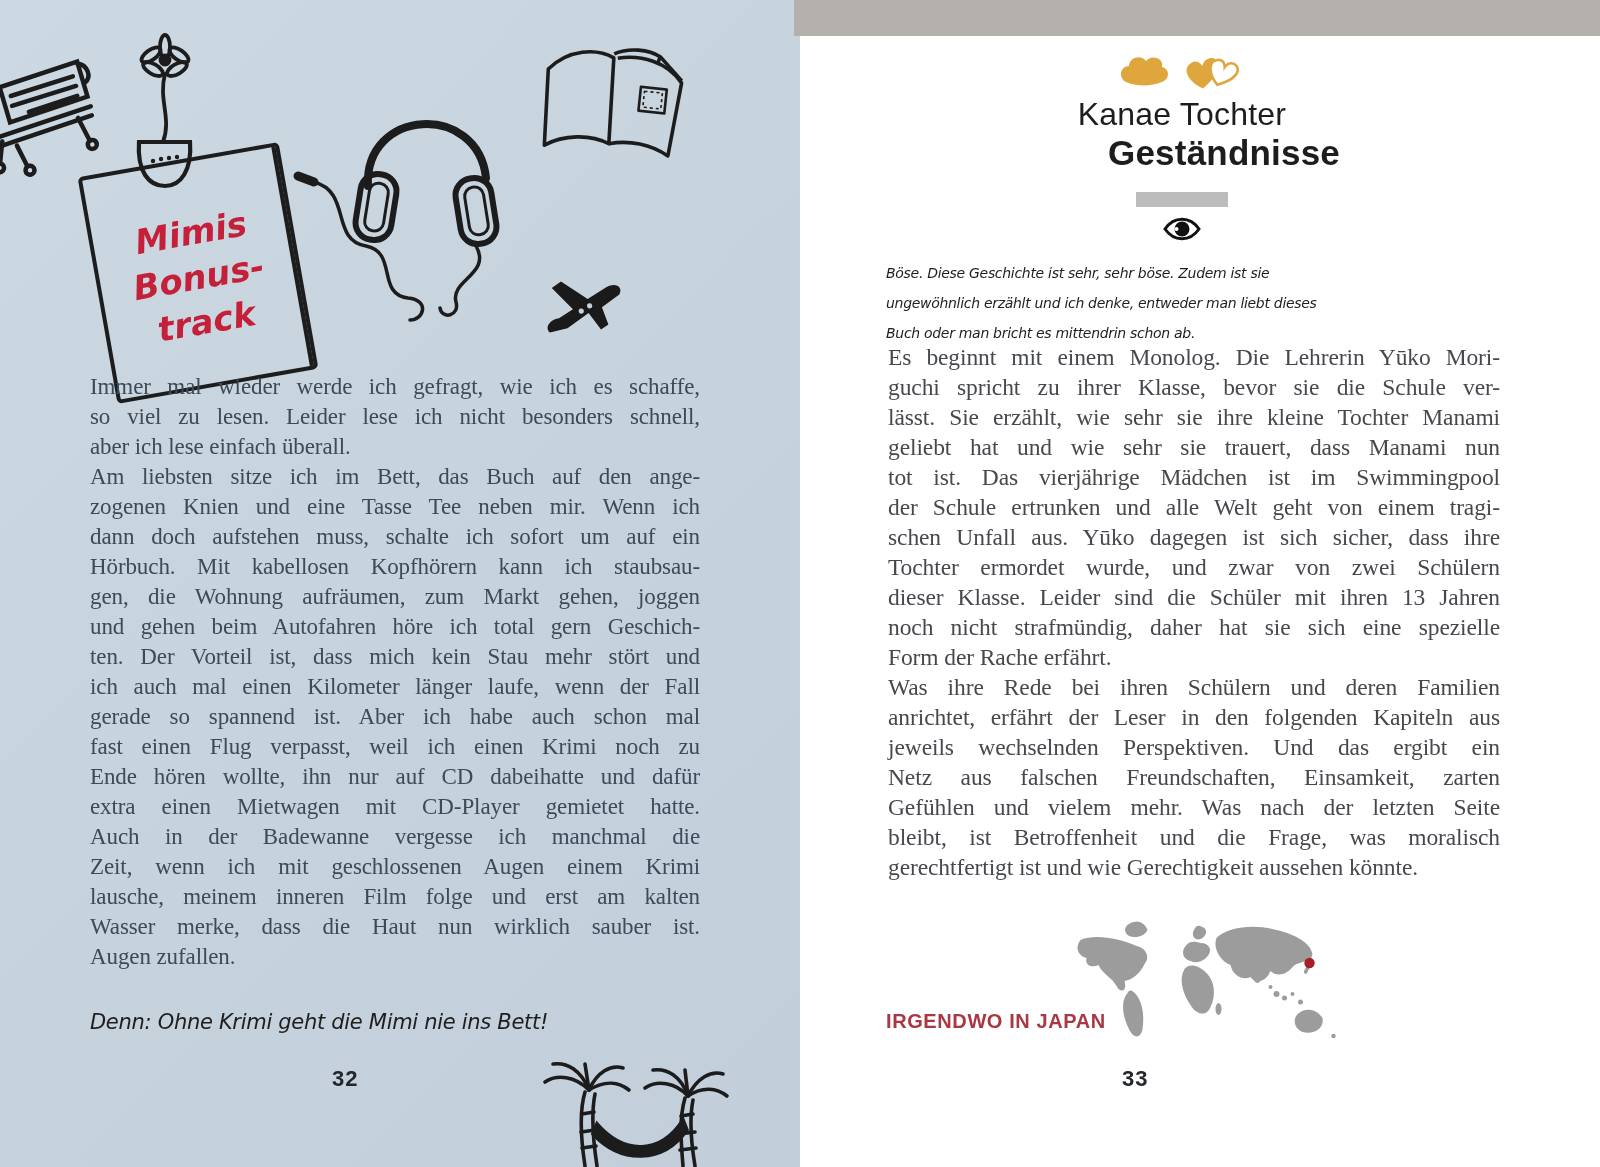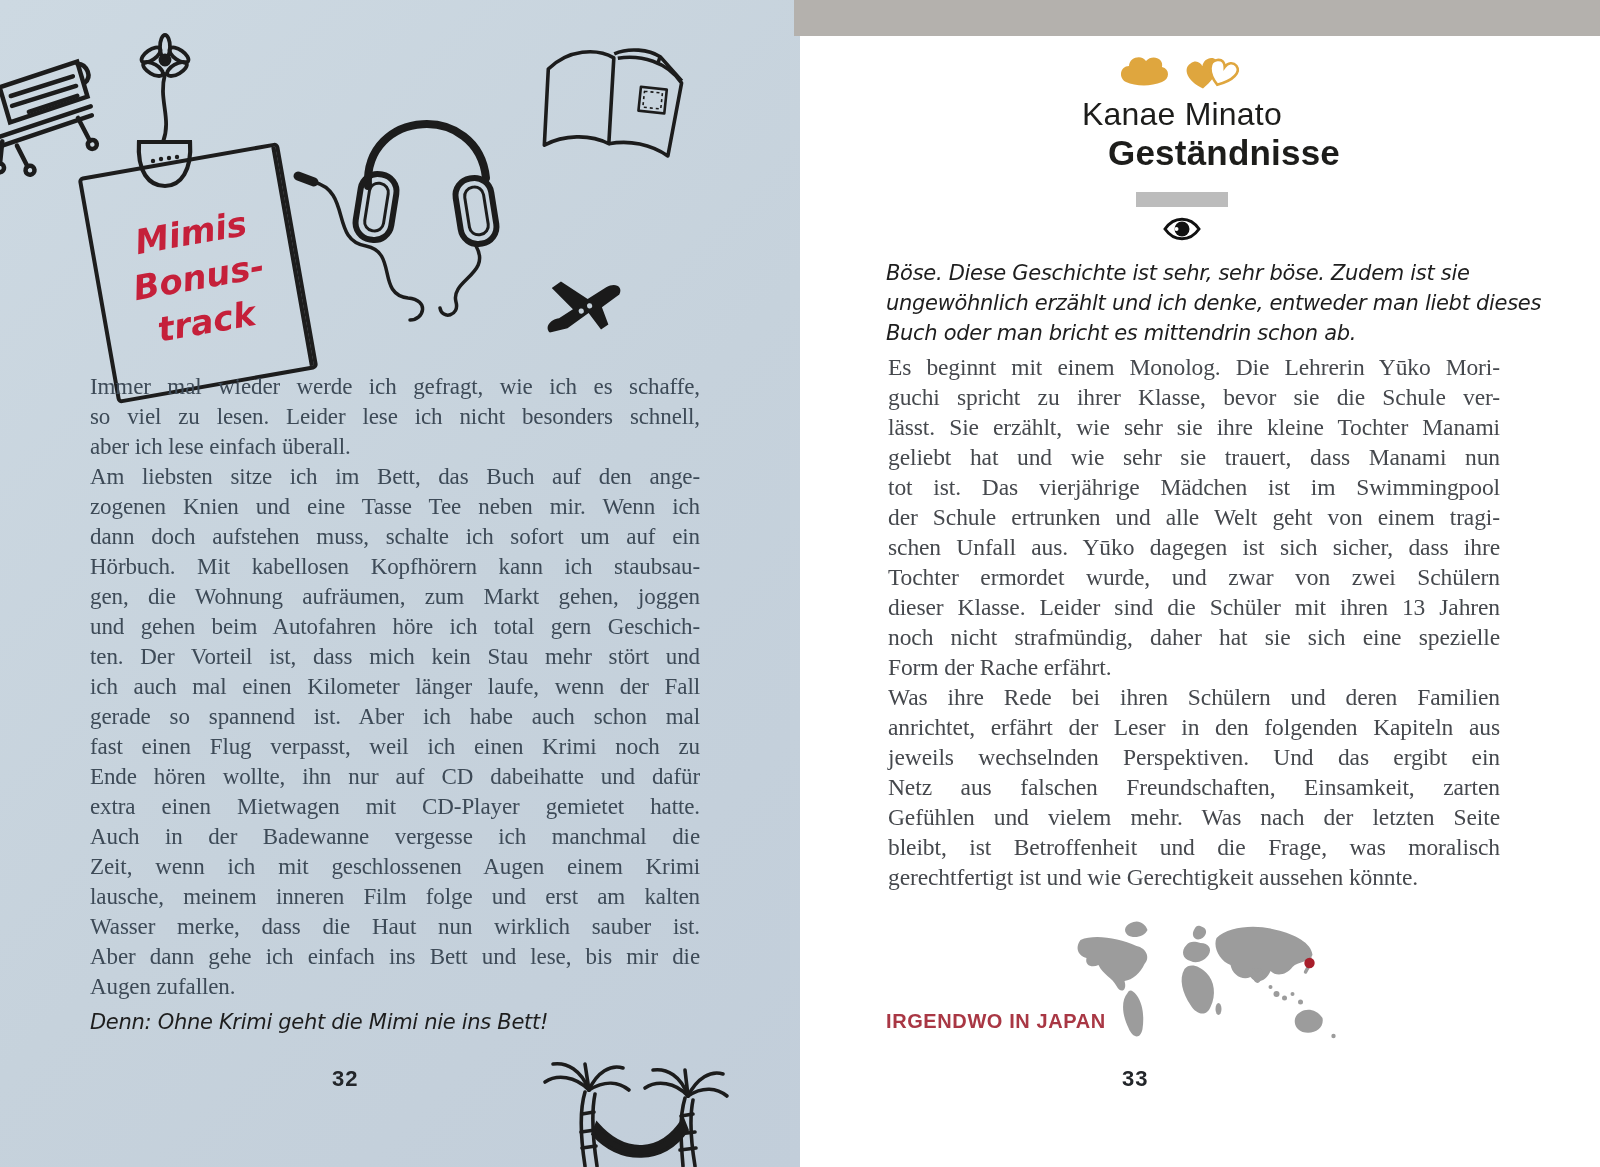--- a/index.html
+++ b/index.html
@@ -29,23 +29,23 @@
   
   .page-right{position:absolute;left:800px;top:0;width:800px;height:1167px;background:#ffffff;}
   .top-band{position:absolute;left:-6px;top:0;width:812px;height:36px;background:#b4b1ad;}
   .rp-center{position:absolute;left:0;width:764px;text-align:center;}
   .author{top:96px;font-size:32px;color:#1d1d1b;letter-spacing:0.2px;}
   .title{top:133px;font-size:35px;font-weight:bold;color:#1d1d1b;letter-spacing:0.2px;padding-left:42px;}
   .gray-bar{position:absolute;left:336px;top:192px;width:92px;height:15px;background:#bcbcbc;}
   .header-icons{position:absolute;left:316px;top:52px;width:130px;height:42px;}
   .eye-wrap{position:absolute;left:362px;top:214px;width:40px;height:30px;}
   .intro-hand{position:absolute;left:86px;top:258px;width:640px;
-    font-size:21px;line-height:30px;letter-spacing:-0.3px;}
+    font-size:14px;line-height:30px;letter-spacing:-0.3px;}
   .intro-hand .line{white-space:nowrap;}
-  .right-body{position:absolute;left:88px;top:352px;width:612px;
+  .right-body{position:absolute;left:88px;top:342px;width:612px;
     font-family:"Liberation Serif","DejaVu Serif",serif;font-size:23.5px;line-height:30px;
     color:#45484d;letter-spacing:-0.1px;}
   .map-wrap{position:absolute;left:268px;top:916px;width:290px;height:140px;}
   .location-label{position:absolute;left:86px;top:1010px;font-size:20px;font-weight:bold;
     color:#a93744;letter-spacing:0.6px;}
 </style>
 </head>
 <body>
 
 <div class="spread">
@@ -163,21 +163,20 @@
           <div class="line">ten. Der Vorteil ist, dass mich kein Stau mehr stört und</div>
           <div class="line">ich auch mal einen Kilometer länger laufe, wenn der Fall</div>
           <div class="line">gerade so spannend ist. Aber ich habe auch schon mal</div>
           <div class="line">fast einen Flug verpasst, weil ich einen Krimi noch zu</div>
           <div class="line">Ende hören wollte, ihn nur auf CD dabeihatte und dafür</div>
           <div class="line">extra einen Mietwagen mit CD-Player gemietet hatte.</div>
           <div class="line">Auch in der Badewanne vergesse ich manchmal die</div>
           <div class="line">Zeit, wenn ich mit geschlossenen Augen einem Krimi</div>
           <div class="line">lausche, meinem inneren Film folge und erst am kalten</div>
           <div class="line">Wasser merke, dass die Haut nun wirklich sauber ist.</div>
-          <div class="line">Aber dann gehe ich einfach ins Bett und lese, bis mir die</div>
           <div class="line">Augen zufallen.</div>
         </div>
       </div>
 
     <div class="left-hand-line hand">Denn: Ohne Krimi geht die Mimi nie ins Bett!</div>
 
     <div class="page-num left">32</div>
   </section>
 
   <section class="page-right">
@@ -186,21 +185,21 @@
     <svg class="header-icons" viewBox="0 0 130 42" xmlns="http://www.w3.org/2000/svg">
       <g>
         <path fill="#dfa63e" d="M10,30 C2,26 4,14 13,14 C13,5 26,2 30,9 C36,2 48,6 46,15 C54,17 54,27 46,30 C34,35 19,34 10,30 Z"></path>
       </g>
       <g>
         <path fill="#dfa63e" transform="rotate(-12 88 22)" d="M84,36 C70,26 68,12 77,9 C83,6 87,10 88,14 C90,9 96,6 101,9 C108,14 102,27 84,36 Z"></path>
         <path fill="#ffffff" stroke="#dfa63e" stroke-width="2.6" transform="rotate(14 108 22)" d="M104,34 C92,25 90,13 98,10 C103,8 106,11 107,15 C109,10 114,8 118,11 C124,16 119,26 104,34 Z"></path>
       </g>
     </svg>
 
-    <div class="rp-center author">Kanae Minato</div>
+    <div class="rp-center author">Kanae Tochter</div>
     <div class="rp-center title">Geständnisse</div>
     <div class="gray-bar"></div>
 
     <svg class="eye-wrap" viewBox="0 0 40 30" xmlns="http://www.w3.org/2000/svg">
       <path d="M3,15 C12,2 28,2 37,15 C28,28 12,28 3,15 Z" fill="#ffffff" stroke="#111111" stroke-width="3"></path>
       <circle cx="20" cy="15" r="7.5" fill="#111111"></circle>
       <circle cx="14.5" cy="15" r="2" fill="#ffffff"></circle>
     </svg>
 
     <div class="intro-hand hand">

